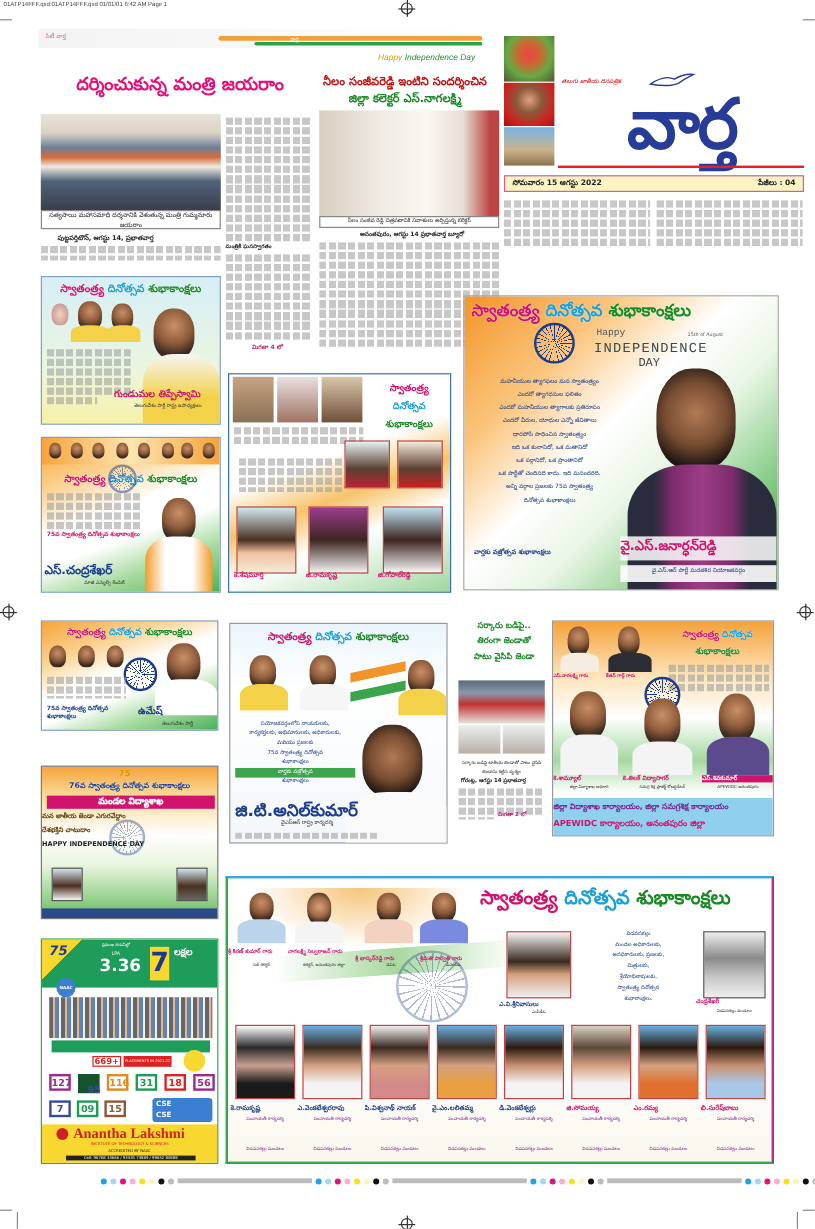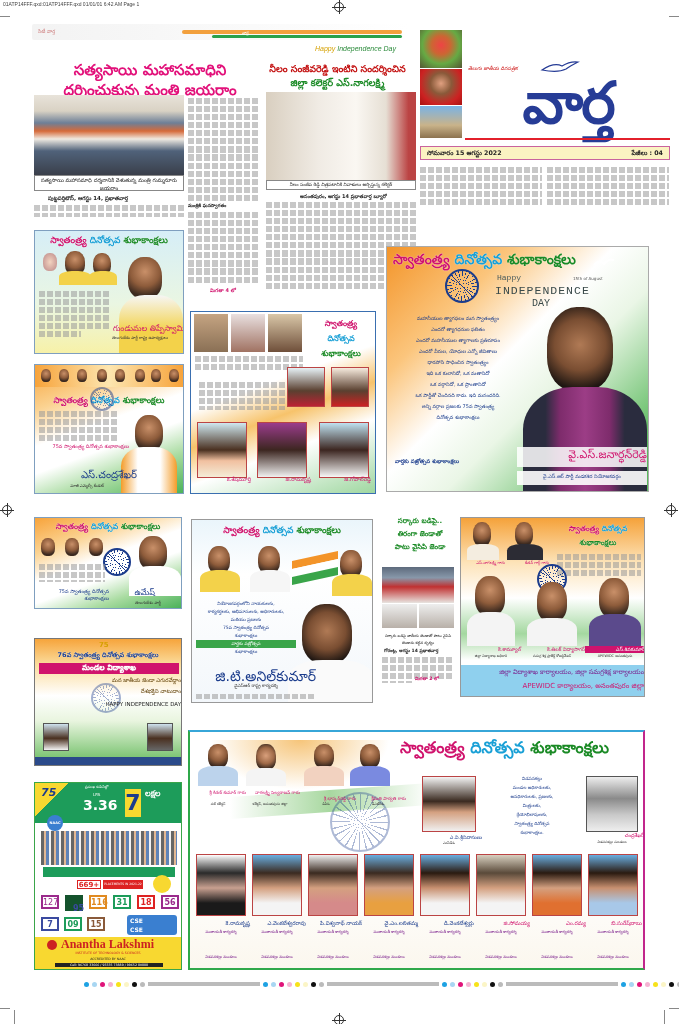--- a/index.html
+++ b/index.html
@@ -39,21 +39,21 @@
 .mast .rule{position:absolute;left:45px;top:108px;width:205px;height:2px;background:#e3202b}
 .dateBar{left:420px;top:146px;width:250px;height:14px;background:#fbf3c2;border:1px solid #c9639e;font-size:6.3px;font-weight:bold;line-height:12px;padding:0 6px;display:flex;justify-content:space-between}
 
 .ad{border:1px solid #7f9fbf;overflow:hidden;position:absolute}
 .tricolor{background:linear-gradient(160deg,#f7a33a 0%,#fbd392 25%,#ffffff 45%,#ffffff 60%,#a8dba0 78%,#4bb25a 100%)}
 .ad-title{font-weight:bold;text-align:center;color:#d0136d;text-shadow:0 0 1px #fff}
 .ad-title .c2{color:#19a0d6}
 .ad-title .c3{color:#1a8a25}
 .face{border-radius:45% 45% 40% 40%;background:radial-gradient(circle at 50% 35%,#c99069 0,#8e5c3b 45%,#3c2a20 75%);position:absolute}
 .shirt{position:absolute;border-radius:40% 40% 0 0}
-.name{font-weight:normal;color:#d0136d;text-align:right;position:absolute}
+.name{font-weight:bold;color:#d0136d;text-align:left;position:absolute}
 .sub{color:#333;text-align:center;position:absolute}
 .chakra{position:absolute;border-radius:50%;border:2px solid #1b3c8c;background:repeating-conic-gradient(#1b3c8c 0 3deg,transparent 3deg 15deg)}
 .photoBox{position:absolute;border:1px solid #b44}
 .marks{left:84px;top:980px;height:8px;display:flex;gap:3px;align-items:center}
 .dot{width:5px;height:5px;border-radius:50%}
 .bar{height:4px;background:#bbb}
 .bold-link{color:#d0136d;font-weight:bold}
 </style>
 </head>
 <body>
@@ -105,21 +105,20 @@
 </div>
 <div class="abs txt" style="left:547px;top:165px;width:122px;height:40px">
   <span class="ln"></span>
     <span class="ln"></span>
     <span class="ln"></span>
     <span class="ln"></span>
     <span class="ln"></span>
 </div>
 
 <div class="abs hl1">
-  <div>సత్యసాయి మహాసమాధిని</div>
   <div>దర్శించుకున్న మంత్రి జయరాం</div>
 </div>
 <div class="abs photo" style="left:34px;top:95px;width:150px;height:80px;background:linear-gradient(180deg,#e8e3da 0,#d9d2c4 20%,#6d7f97 35%,#d66a3a 45%,#efeae2 55%,#50627a 70%,#3a3f4a 100%)"></div>
 <div class="abs caption" style="left:34px;top:175px;width:150px;height:16px">సత్యసాయి మహాసమాధి దర్శనానికి వెళుతున్న మంత్రి గుమ్మనూరు జయరాం</div>
 <div class="abs dateline" style="left:48px;top:195px">పుట్టపర్తిటౌన్, ఆగస్టు 14, ప్రభాతవార్త</div>
 <div class="abs txt" style="left:34px;top:203px;width:150px;height:14px">
     <span class="ln"></span>
     <span class="ln"></span>
   </div>
 <div class="abs txt" style="left:188px;top:96px;width:72px;height:106px">
@@ -395,21 +394,21 @@
   <div style="position:absolute;left:48px;top:14px;font-size:14px;font-weight:bold;color:#fff">3.36</div>
   <div style="position:absolute;left:90px;top:6px;width:16px;height:28px;background:#f8d830;color:#1b3c8c;font-size:22px;font-weight:bold;line-height:28px;text-align:center">7</div>
   <div style="position:absolute;left:110px;top:6px;font-size:8px;color:#fff;font-weight:bold">లక్షల</div>
   <div style="position:absolute;left:12px;top:32px;width:16px;height:16px;border-radius:50%;background:#3a7fd0;color:#fff;font-size:3.5px;text-align:center;line-height:16px;font-weight:bold">NAAC</div>
   <div style="position:absolute;left:6px;top:48px;width:136px;height:34px;background:repeating-linear-gradient(90deg,#333 0 3px,#d8a070 3px 5px,#2a5aa0 5px 8px,#eee 8px 10px);opacity:.75"></div>
   <div style="position:absolute;left:8px;top:84px;width:132px;height:10px;background:#1d9c5a"></div>
   <div style="position:absolute;left:42px;top:97px;width:24px;height:9px;background:#fff;border:1px solid #d22;color:#d22;font-size:7px;font-weight:bold;line-height:8px;text-align:center">669+</div>
   <div style="position:absolute;left:68px;top:97px;width:40px;height:9px;background:#d22;color:#fff;font-size:3px;line-height:9px;text-align:center">PLACEMENTS IN 2021-22</div>
   <div style="position:absolute;left:118px;top:92px;width:18px;height:18px;border-radius:50%;background:#f8d830"></div>
   <div style="position:absolute;left:6px;top:112px;width:138px;display:flex;justify-content:space-between">
-    <div style="width:18px;height:14px;border:2px solid #9b2a8c;color:#9b2a8c;font-size:8px;font-weight:normal;text-align:center;line-height:11px">127</div>
+    <div style="width:18px;height:14px;border:2px solid #9b2a8c;color:#9b2a8c;font-size:8px;font-weight:bold;text-align:center;line-height:11px">127</div>
     <div style="width:18px;height:14px;border:8px solid #14532d;color:#3a4aa0;font-size:8px;font-weight:bold;text-align:center;line-height:11px">95</div>
     <div style="width:18px;height:14px;border:2px solid #e08a20;color:#e08a20;font-size:8px;font-weight:bold;text-align:center;line-height:11px">116</div>
     <div style="width:18px;height:14px;border:2px solid #1d9c5a;color:#1d9c5a;font-size:8px;font-weight:bold;text-align:center;line-height:11px">31</div>
     <div style="width:18px;height:14px;border:2px solid #d22;color:#d22;font-size:8px;font-weight:bold;text-align:center;line-height:11px">18</div>
     <div style="width:18px;height:14px;border:2px solid #9b2a8c;color:#9b2a8c;font-size:8px;font-weight:bold;text-align:center;line-height:11px">56</div>
   </div>
   <div style="position:absolute;left:6px;top:134px;width:70px;display:flex;gap:5px">
     <div style="width:18px;height:14px;border:2px solid #3a4aa0;color:#3a4aa0;font-size:8px;font-weight:bold;text-align:center;line-height:11px">7</div>
     <div style="width:18px;height:14px;border:2px solid #1d9c5a;color:#1d9c5a;font-size:8px;font-weight:bold;text-align:center;line-height:11px">09</div>
     <div style="width:18px;height:14px;border:2px solid #8a5a3a;color:#8a5a3a;font-size:8px;font-weight:bold;text-align:center;line-height:11px">15</div>

